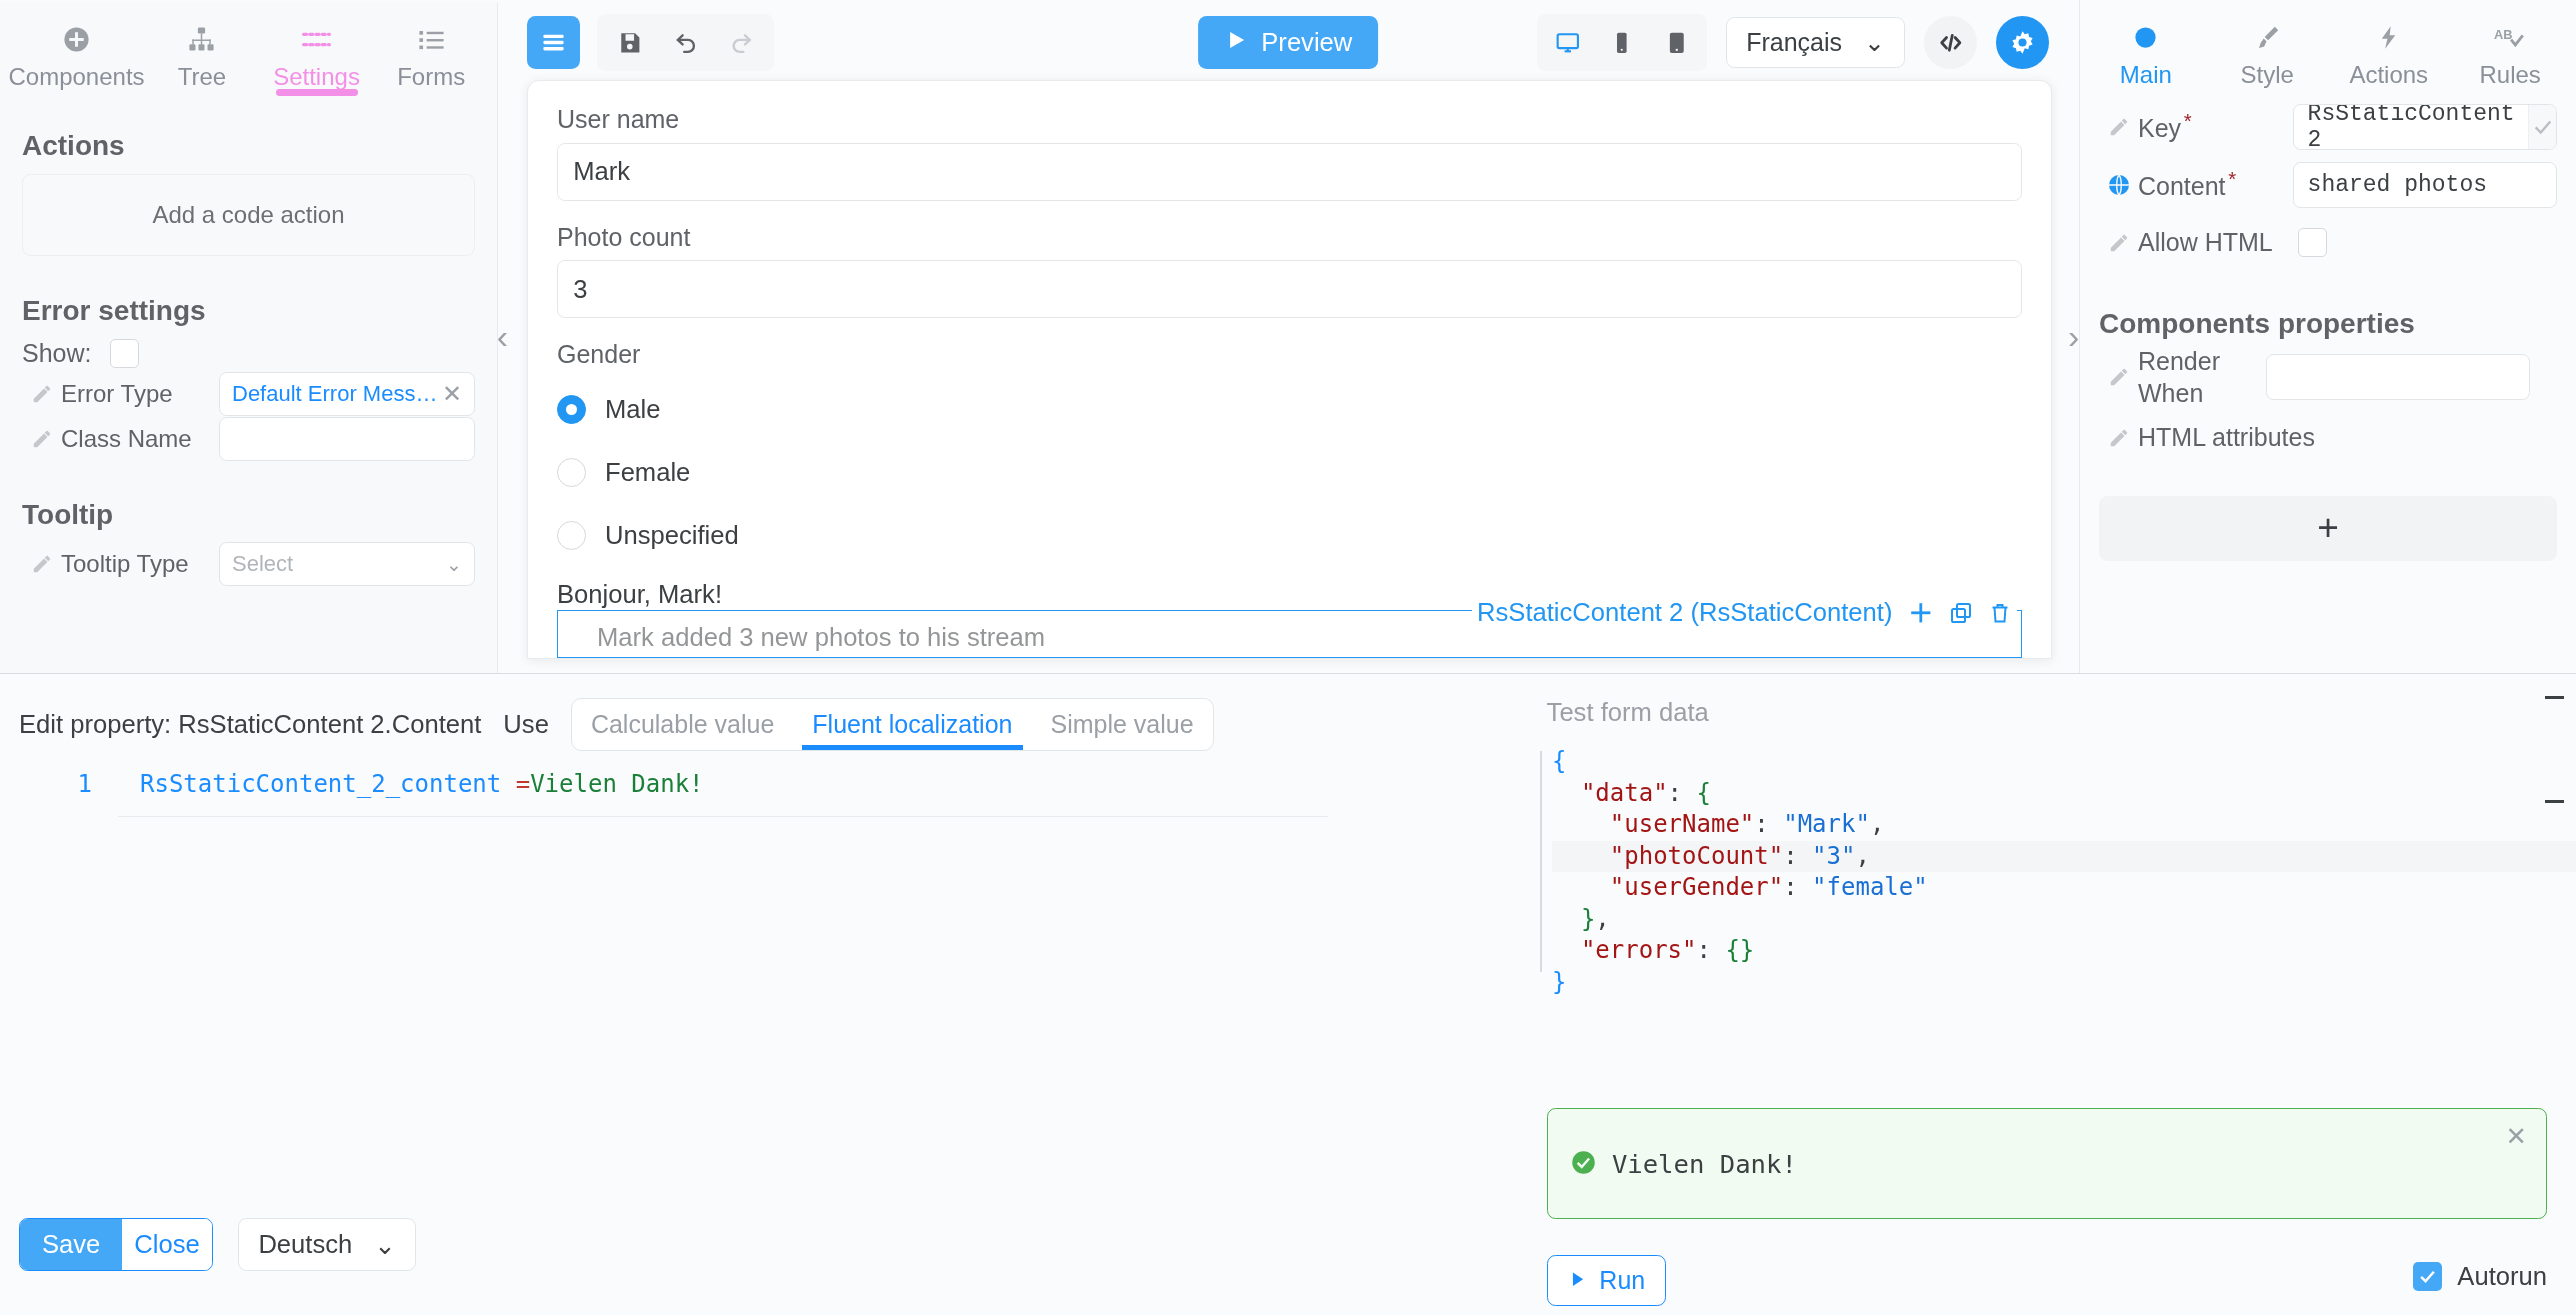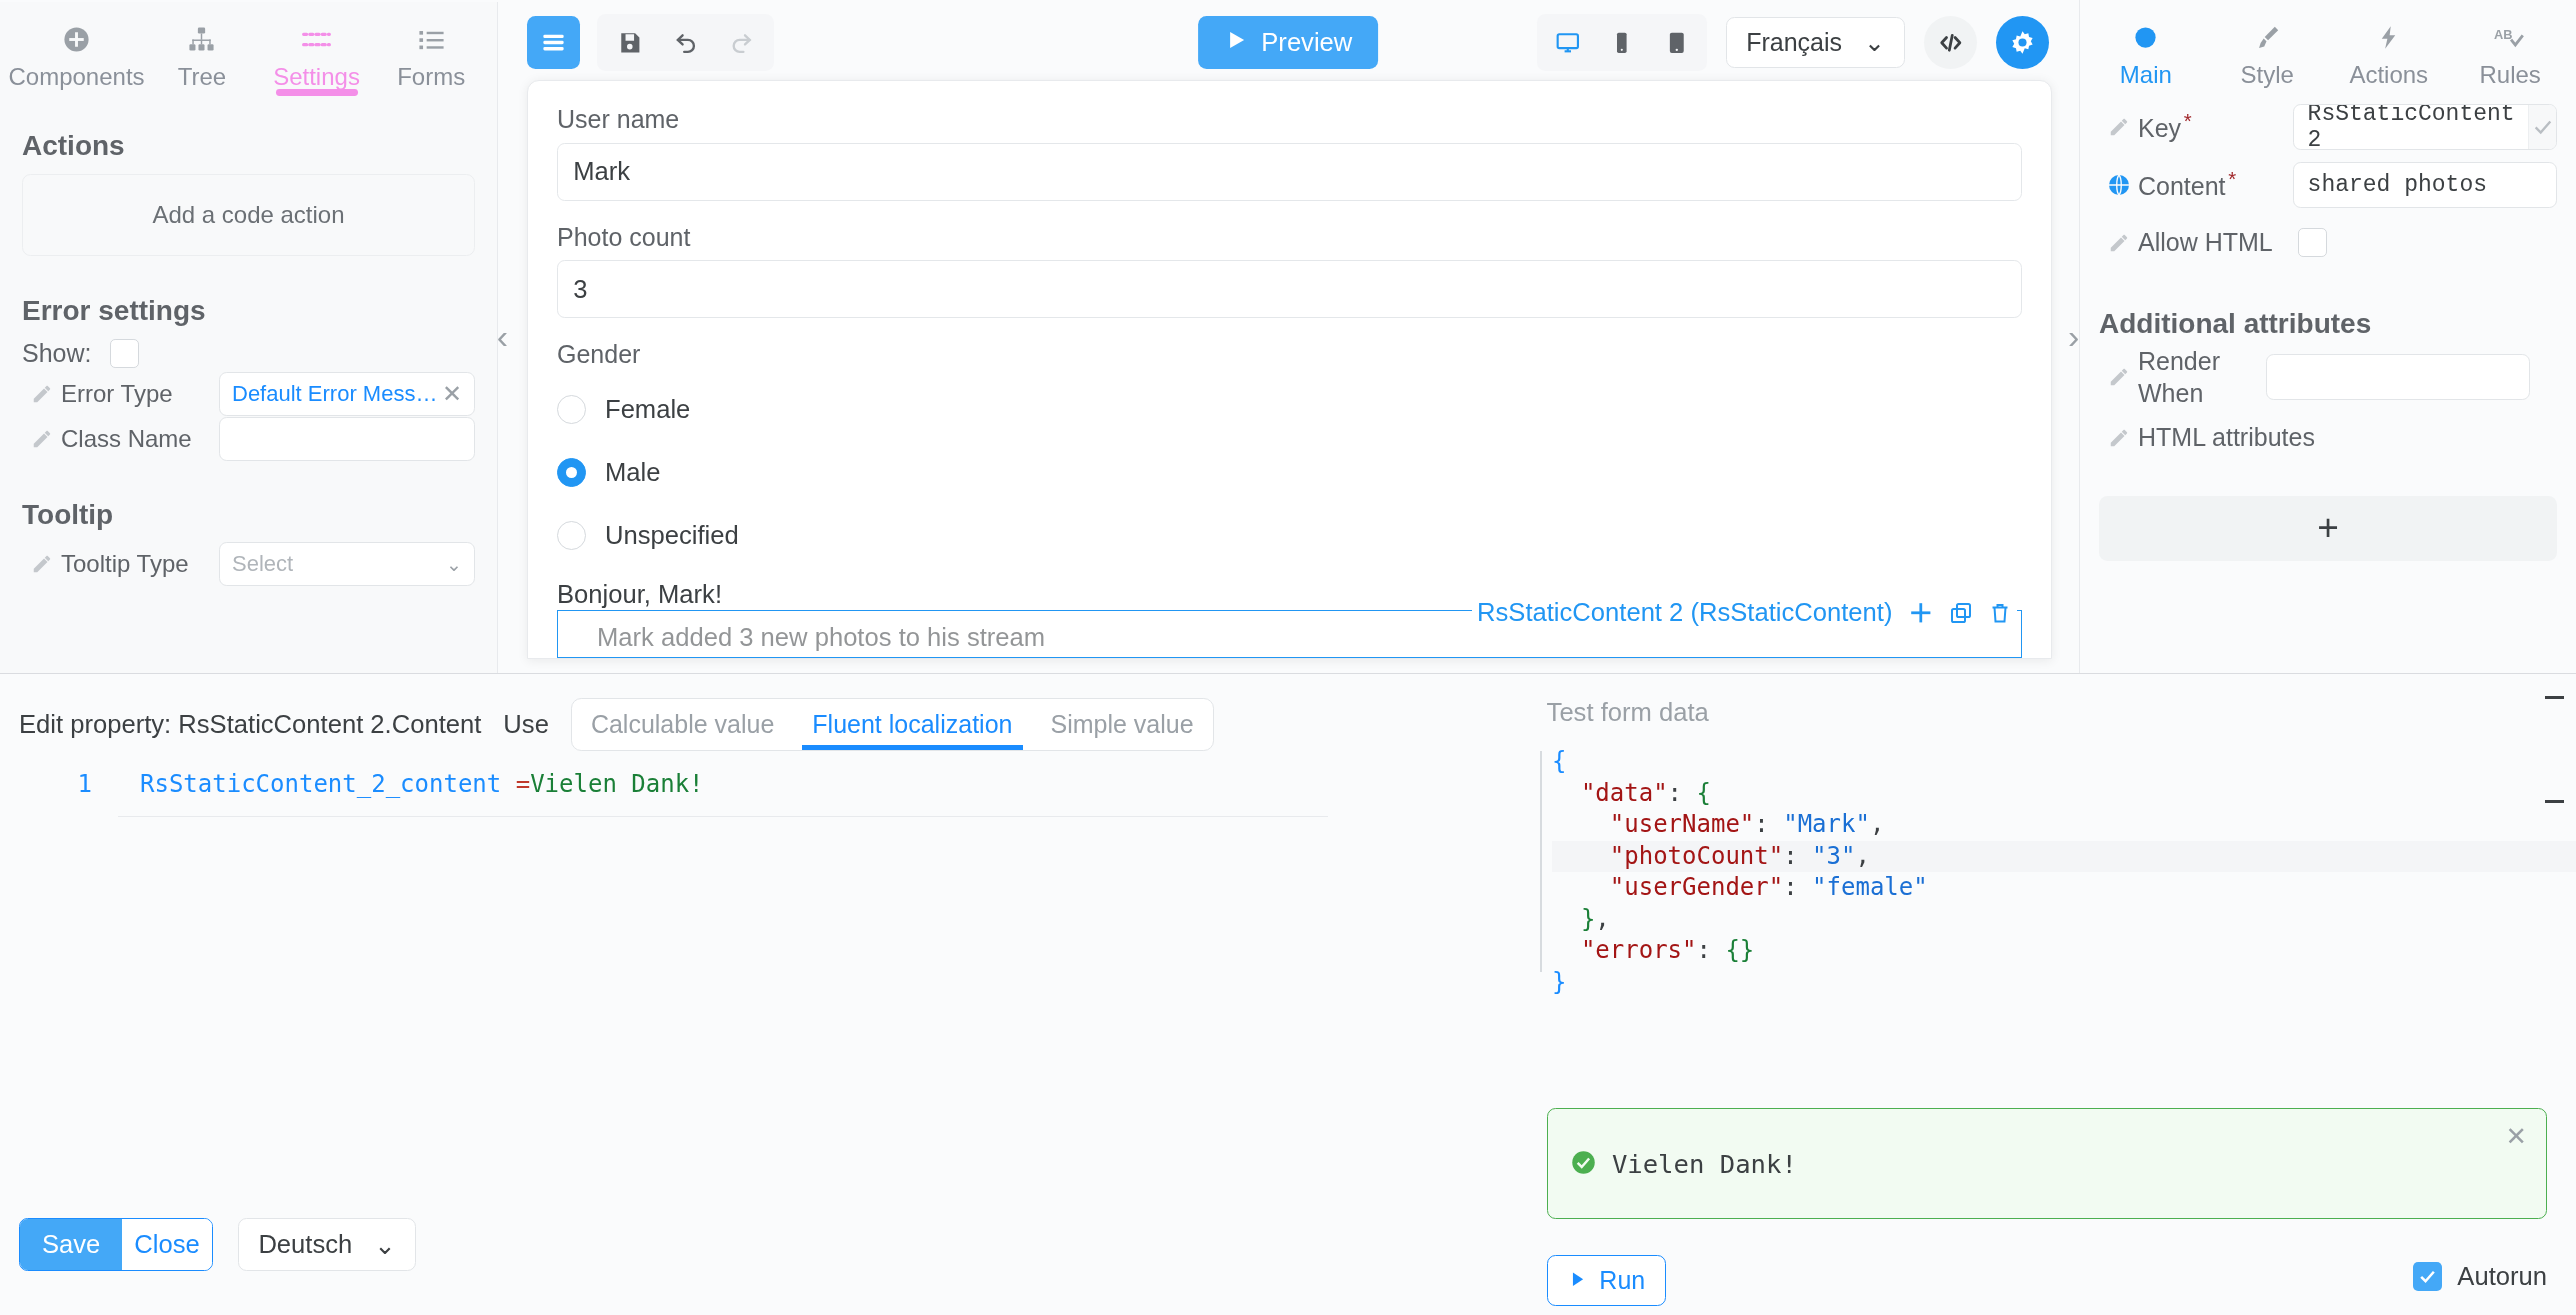--- a/index.html
+++ b/index.html
@@ -417,26 +417,26 @@
           <div class="f-label">User name</div>
           <div class="f-input">
             <span>Mark</span>
           </div>
           <div class="f-label">Photo count</div>
           <div class="f-input">
             <span>3</span>
           </div>
           <div class="f-label">Gender</div>
           <div class="radio-row">
+            <span class="radio sel"></span>
+            <span>Male</span>
+          </div>
+          <div class="radio-row">
             <span class="radio"></span>
             <span>Female</span>
-          </div>
-          <div class="radio-row">
-            <span class="radio sel"></span>
-            <span>Male</span>
           </div>
           <div class="radio-row">
             <span class="radio"></span>
             <span>Unspecified</span>
           </div>
           <div class="greet">Bonjour, Mark!</div>
         </div>
         <div class="sel-box">
           <div class="truncline">Mark added 3 new photos to his stream</div>
         </div>
@@ -540,21 +540,21 @@
         <div class="rrow">
           <span class="pencil">
             <svg width="22" height="22" viewBox="0 0 24 24" fill="currentColor">
                 <path d="M3 17.2V21h3.8L18 9.8 14.2 6 3 17.2zM20.7 7.1c.4-.4.4-1 0-1.4l-2.4-2.4c-.4-.4-1-.4-1.4 0l-1.9 1.9 3.8 3.8 1.9-1.9z"></path>
               </svg>
           </span>
           <span class="rlabel">Allow HTML</span>
           <span class="cb" style="margin-right:230px"></span>
         </div>
 
-        <div class="rsect">Additional attributes</div>
+        <div class="rsect">Components properties</div>
 
         <div class="rrow">
           <span class="pencil">
             <svg width="22" height="22" viewBox="0 0 24 24" fill="currentColor">
                 <path d="M3 17.2V21h3.8L18 9.8 14.2 6 3 17.2zM20.7 7.1c.4-.4.4-1 0-1.4l-2.4-2.4c-.4-.4-1-.4-1.4 0l-1.9 1.9 3.8 3.8 1.9-1.9z"></path>
               </svg>
           </span>
           <span class="rlabel" style="max-width:128px; line-height:32px;">Render When</span>
           <div class="rfield">
             <span class="txt"></span>

